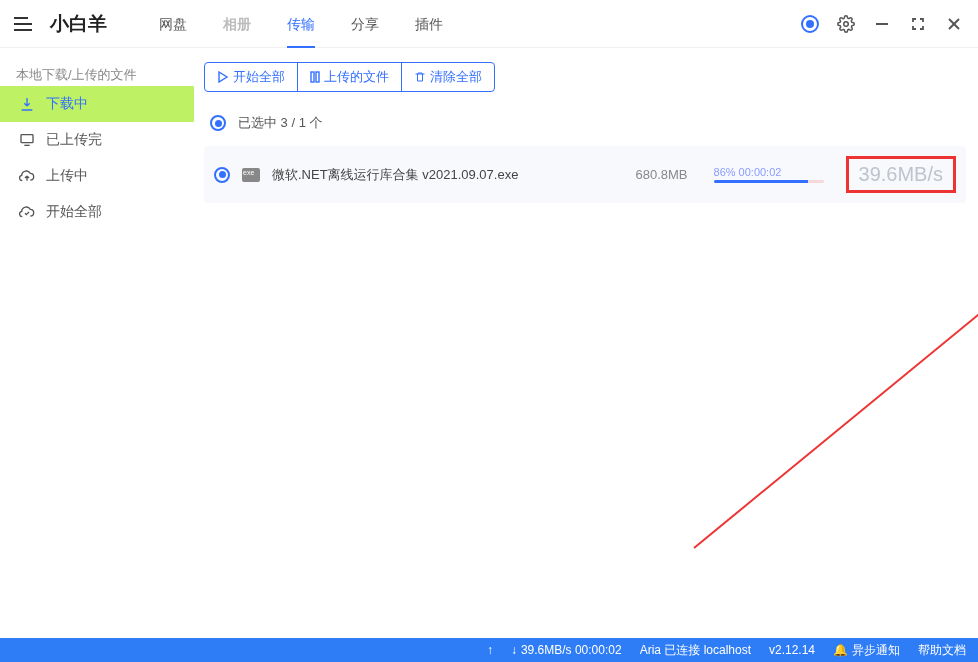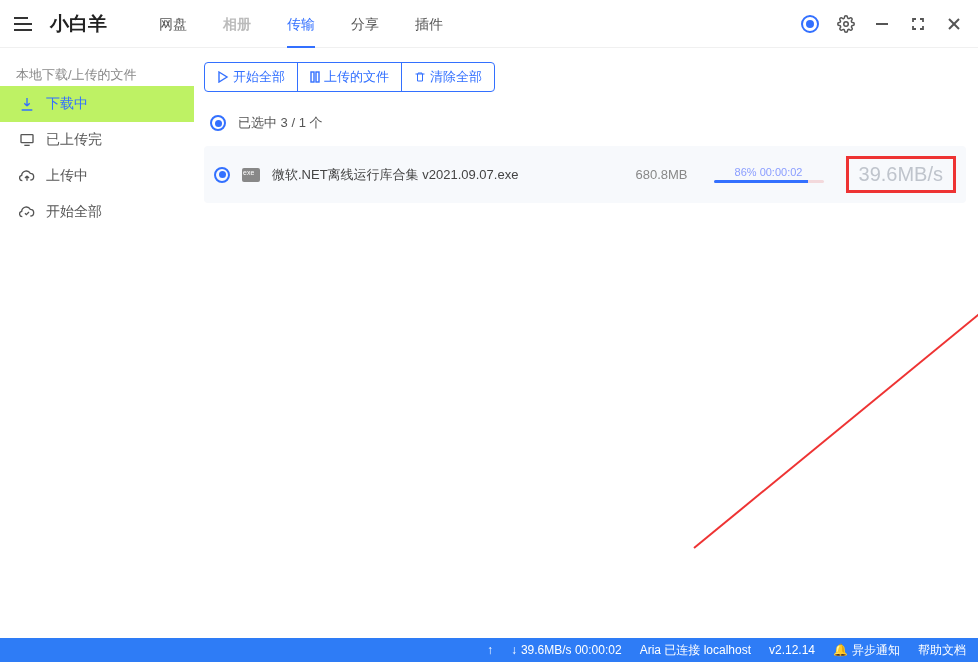--- a/index.html
+++ b/index.html
@@ -36,21 +36,21 @@
 .sel-row { display:flex; align-items:center; gap:12px; margin-top:16px; padding:6px 6px; font-size:13px; color:#555; }
 .radio-ic { width:16px;height:16px;border:2px solid #3370ff;border-radius:50%; display:inline-flex;align-items:center;justify-content:center;}
 .radio-ic.filled::after{content:"";width:7px;height:7px;background:#3370ff;border-radius:50%;}
 
 .file-row { display:flex; align-items:center; gap:12px; background:#f7f9fc; border-radius:4px; padding:10px 10px; margin-top:8px; font-size:13px; }
 .file-ic { width:18px;height:14px;background:#888;border-radius:2px;position:relative;display:inline-block;}
 .file-ic::after{content:"exe";position:absolute;font-size:7px;color:#fff;left:1px;top:1px;}
 .fname { color:#444; flex:1; white-space:nowrap; overflow:hidden; text-overflow:ellipsis; }
 .fsize { color:#888; width:80px; text-align:right; }
 .prog-wrap { width:110px; margin-left:14px; }
-.prog-txt { font-size:11px; color:#8a9dff; text-align:center; margin-bottom:2px; white-space:nowrap;}
+.prog-txt { font-size:11px; color:#8a9dff; text-align:left; margin-bottom:2px; white-space:nowrap;}
 .prog-bar { height:3px; background:#f3d9dc; border-radius:2px; overflow:hidden; position:relative;}
 .prog-fill{ height:100%; background:#3370ff; width:86%; }
 .speed-box { border:3px solid #e33; padding:4px 10px; margin-left:10px; font-size:20px; color:#bfc4cc; font-weight:400; white-space:nowrap;}
 
 .arrow-svg { position:absolute; left:250px; top:140px; width:700px; height:430px; pointer-events:none; }
 
 .statusbar { height:24px; background:#2e7cf6; color:#fff; display:flex; align-items:center; font-size:12px; padding:0 12px; gap:18px; }
 .statusbar .sp { flex:1; }
 .status-item{display:flex;align-items:center;gap:4px;}
 

